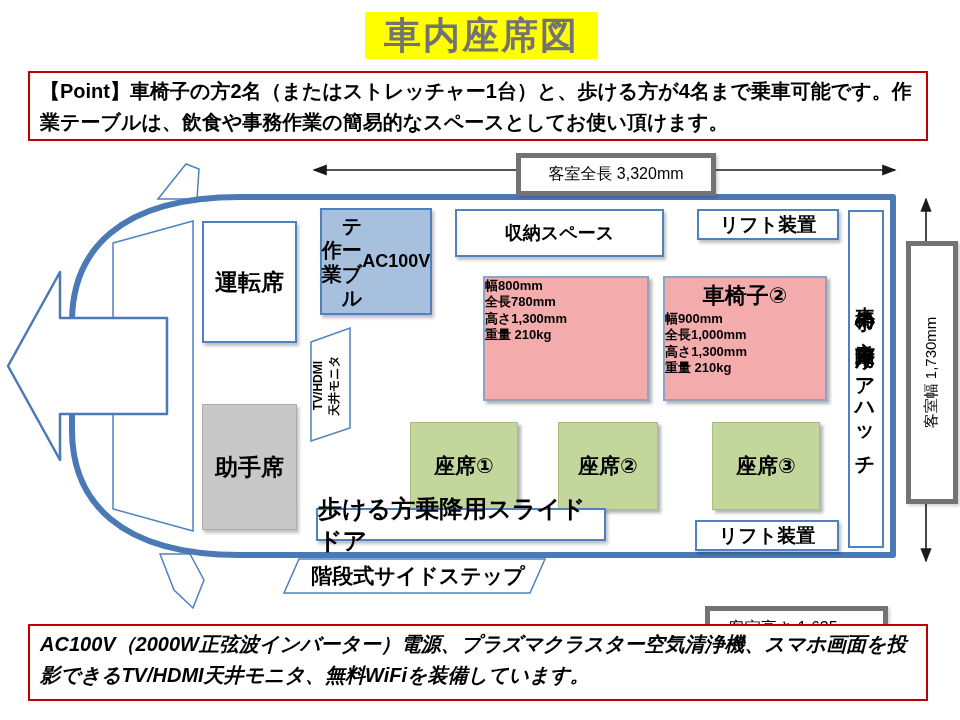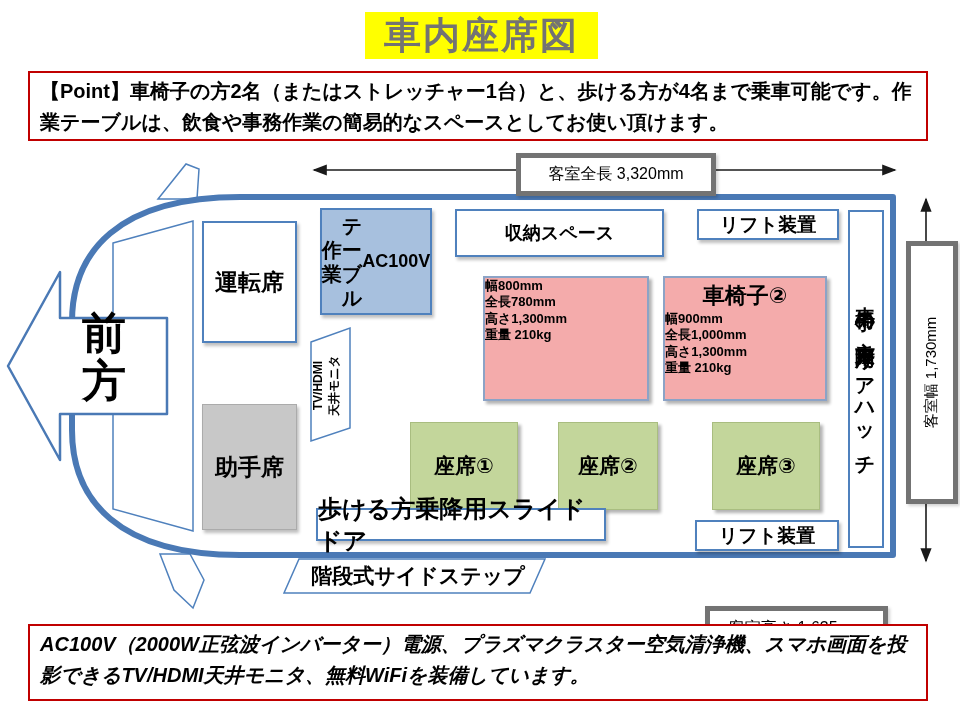--- a/index.html
+++ b/index.html
@@ -108,23 +108,20 @@
 
   <div id="title-banner" class="abs">車内座席図</div>
   <div id="point-box" class="abs note-box">【Point】車椅子の方2名（またはストレッチャー1台）と、歩ける方が4名まで乗車可能です。作業テーブルは、飲食や事務作業の簡易的なスペースとしてお使い頂けます。</div>
 
   <div id="dim-length-label" class="abs dim-label">客室全長  3,320mm</div>
   <div id="dim-width-label" class="abs dim-label">
     <div class="rot">客室幅  1,730mm</div>
   </div>
   <div id="dim-height-label" class="abs dim-label">客室高さ  1,635mm</div>
 
-  <div id="front-label" class="abs">
-    <div class="two">前方</div>
-  </div>
 
   <div id="driver-seat" class="abs panel">運転席</div>
   <div id="passenger-seat" class="abs panel">助手席</div>
 
   <div id="work-table" class="abs panel">
     <div>作業</div>
     <div>テーブル</div>
     <div class="sub">AC100V</div>
   </div>
 

